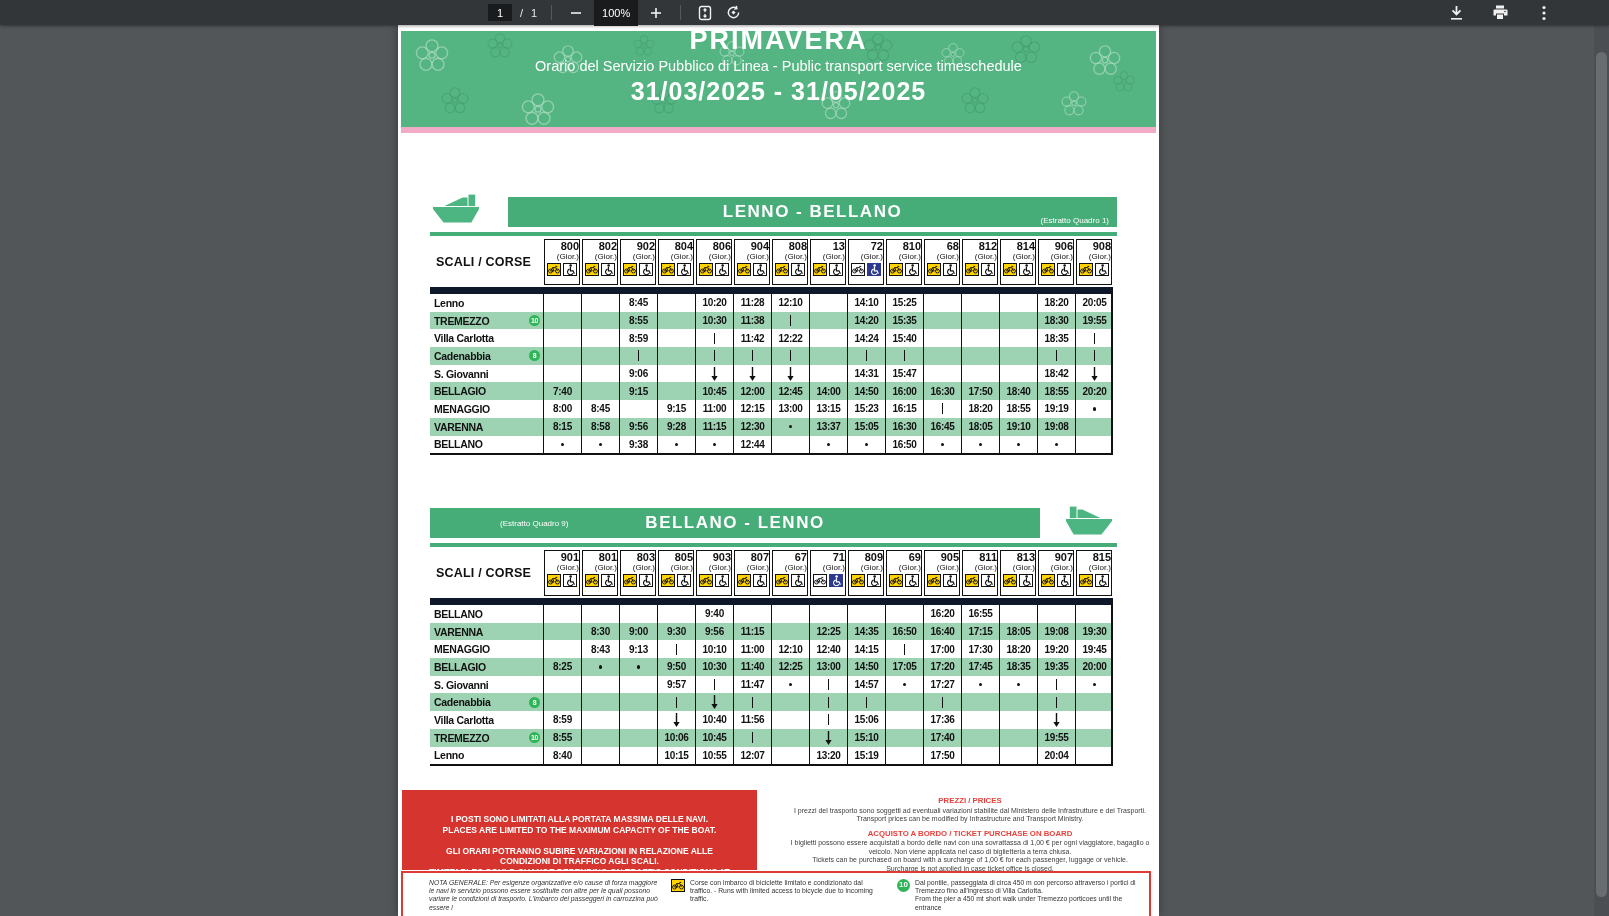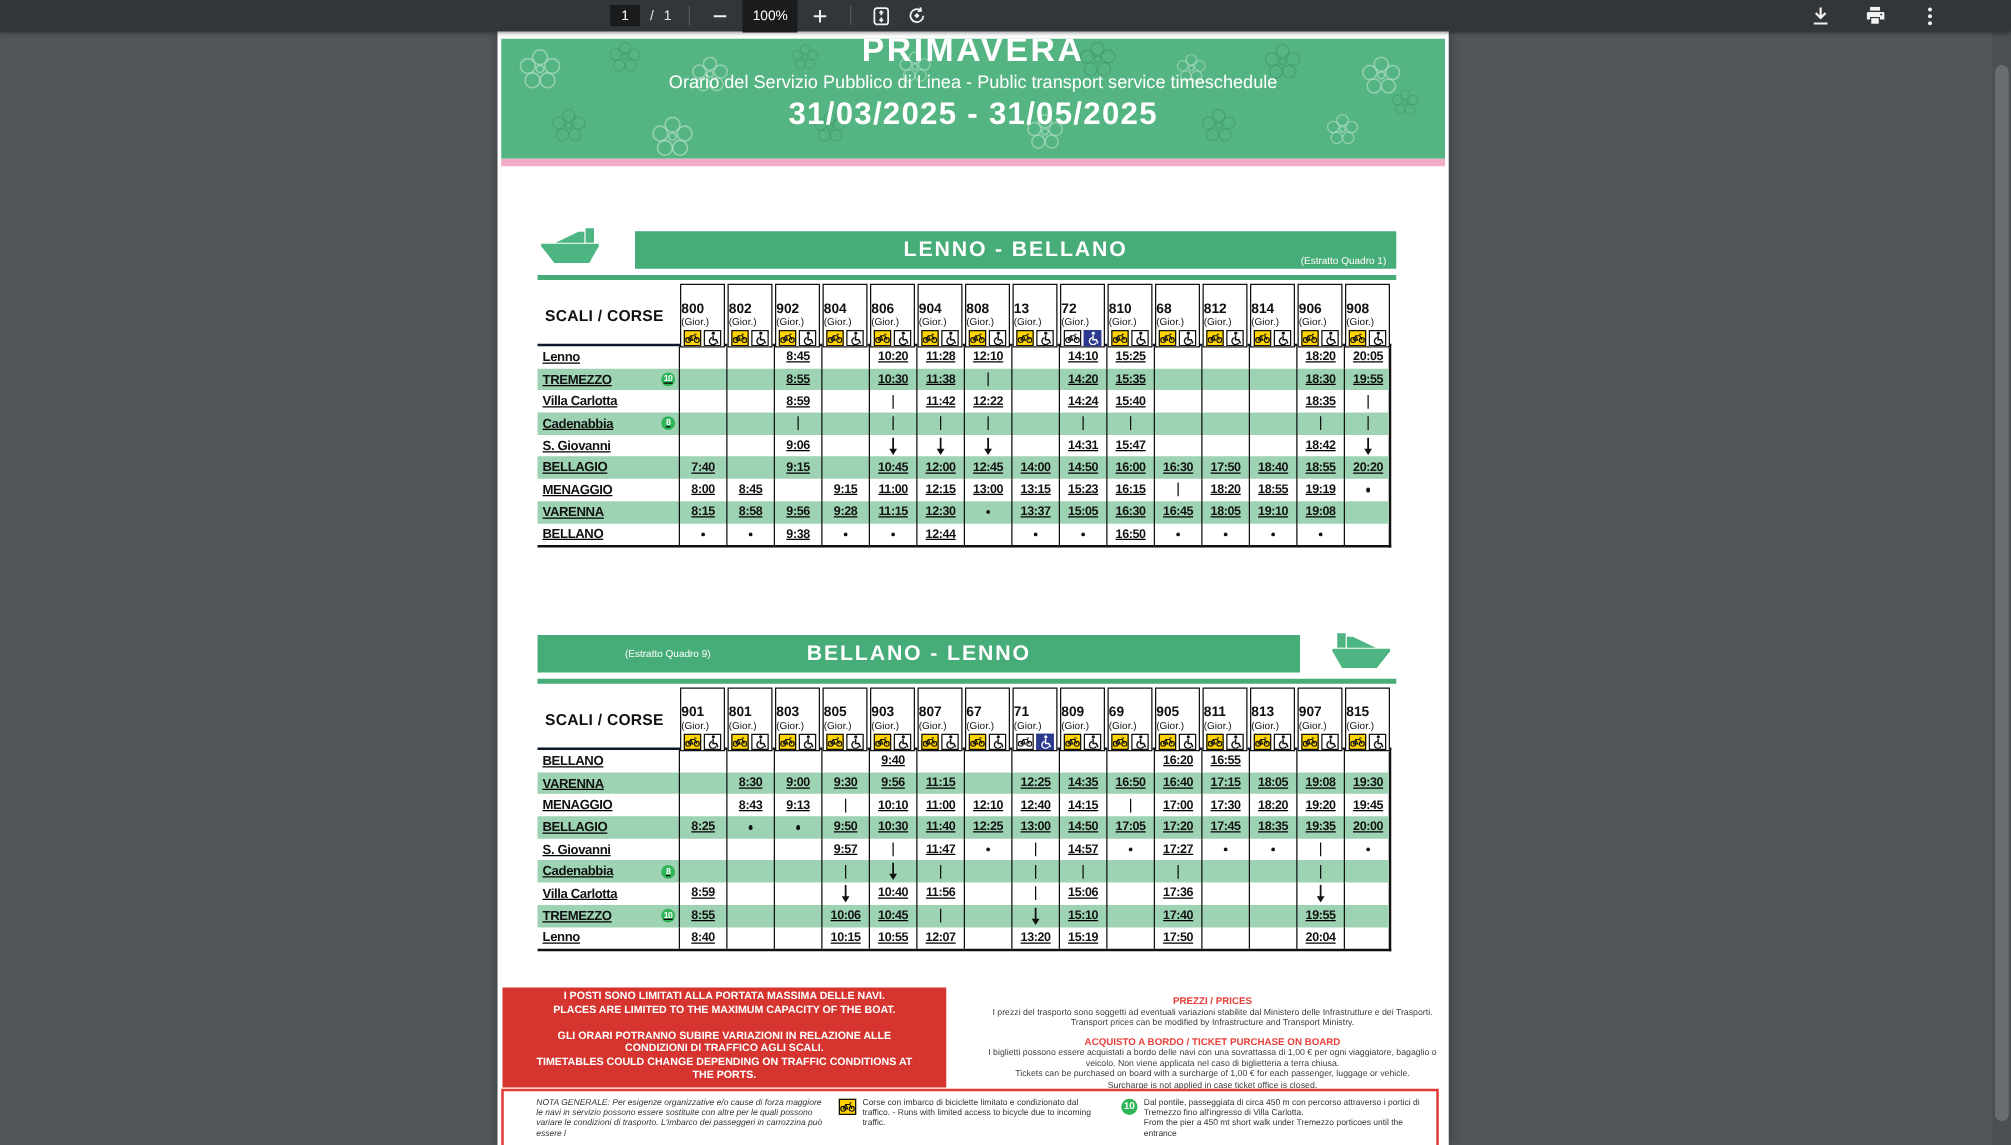--- a/index.html
+++ b/index.html
@@ -33,58 +33,58 @@
   .pdf-header { position:absolute; left:3px; top:6px; width:755px; height:96px; background:#55b582;
                 overflow:hidden; color:#fff; text-align:center; }
   .pdf-header .flowers { position:absolute; inset:0; }
   .hd-title { font-size:27px; font-weight:bold; letter-spacing:2px; margin-top:-6px; position:relative; }
   .hd-sub   { font-size:14.5px; margin-top:2px; position:relative; }
   .hd-dates { font-size:25px; font-weight:bold; letter-spacing:1px; margin-top:3px; position:relative; }
   .pink-bar { position:absolute; left:3px; top:102px; width:755px; height:6px; background:#f2abc6; }
 
   
   .timetable { position:absolute; left:32px; width:687px; }
-  #t1 { top:160px; } #t2 { top:483px; }
+  #t1 { top:172px; } #t2 { top:483px; }
   .tt-topbar { display:flex; align-items:center; }
   .titlebar { background:#46ac78; height:30px; position:relative; display:flex; align-items:center; justify-content:center; }
   #t1 .titlebar { margin-left:78px; width:609px; }
   #t2 .titlebar { width:610px; }
   .tt-name { color:#fff; font-weight:bold; font-size:17px; letter-spacing:1.5px; }
   .tt-extract { position:absolute; bottom:2px; color:#fff; font-size:8px; }
   #t1 .tt-extract { right:8px; } #t2 .tt-extract { left:70px; bottom:auto; top:50%; transform:translateY(-50%); }
   .ferry { flex:0 0 auto; }
   #t1 .ferry { position:absolute; left:2px; top:-6px; }
   #t2 .ferry { position:absolute; right:4px; top:-5px; transform:scaleX(-1); }
   .greenline { height:4px; background:#46ac78; margin-top:5px; }
 
   .tt-cols { display:grid; grid-template-columns:113px repeat(15,38px); margin-top:3px; height:46px; }
   .scali { display:flex; align-items:center; font-weight:bold; font-size:12.5px; padding-left:6px; letter-spacing:.2px; color:#111; }
-  .colhead { border:1.5px solid #111; margin:0 1px; background:#fff; text-align:left; padding-top:14px; }
+  .colhead { border:1.5px solid #111; margin:0 1px; background:#fff; text-align:right; padding-top:1px; }
   .col-num { font-weight:bold; font-size:11px; line-height:11px; color:#111; }
   .col-sub { font-size:8px; line-height:9px; color:#111; }
   .col-icons { display:flex; justify-content:center; gap:2px; margin-top:2px; }
   .micon { width:14px; height:13px; border:1px solid #111; display:flex; align-items:center; justify-content:center; background:#fff; }
   .micon.bike-y { background:#ffd400; }
   .micon.hc-blue { background:#2b3a8f; border-color:#2b3a8f; }
 
-  .tt-body { width:683px; margin-top:2px; border-top:2px solid #0f172a; border-bottom:2px solid #111; border-right:2px solid #111;text-decoration:underline; }
+  .tt-body { width:683px; margin-top:2px; border-top:7px solid #0f172a; border-bottom:2px solid #111; border-right:2px solid #111; }
   .trow { display:grid; grid-template-columns:113px repeat(15,38px); height:17.7px; }
   .trow.shade { background:#9dd2b3; }
   .tcell { display:flex; align-items:center; justify-content:center; border-left:1px solid #111;
            font-size:10px; font-weight:bold; color:#111; letter-spacing:-.3px; overflow:hidden; }
   .tlabel { display:flex; align-items:center; border-left:none; justify-content:flex-start;
             padding-left:4px; font-size:10.5px; }
   .badge { margin-left:auto; margin-right:3px; width:11px; height:11px; border-radius:50%; background:#2fb457;
            color:#fff; font-size:7px; font-weight:bold; display:flex; align-items:center; justify-content:center; }
   .vline { display:block; width:1.5px; height:11px; background:#111; }
   .dot { display:block; width:3.5px; height:3.5px; border-radius:50%; background:#111; }
 
   
   .warnbox { position:absolute; left:4px; top:765px; width:355px; height:80px; background:#d6342e;
-             color:#fff; text-align:center; font-weight:bold; font-size:8.5px; line-height:10.5px; padding-top:1px; }
+             color:#fff; text-align:center; font-weight:bold; font-size:8.5px; line-height:10.5px; padding-top:24px; }
   
   .info { position:absolute; left:390px; top:772px; width:364px; text-align:center; color:#3d3d3d; font-size:7px; line-height:8.5px; }
   .info .red-h { color:#e8423c; font-weight:bold; font-size:7.8px; margin-top:6px; margin-bottom:1px; }
   .info .red-h:first-child { margin-top:0; }
   
   .nota { position:absolute; left:3px; top:846px; width:750px; height:60px; border:2px solid #e03a36; background:#fff;
           display:flex; align-items:flex-start; padding-top:6px; font-size:6.8px; line-height:8.2px; color:#333; }
   .nota-left { width:232px; margin-left:26px; font-style:italic; }
   .nota-mid { width:212px; margin-left:10px; display:flex; gap:5px; }
   .nota-right { flex:1; margin-left:14px; margin-right:10px; display:flex; gap:5px; }

